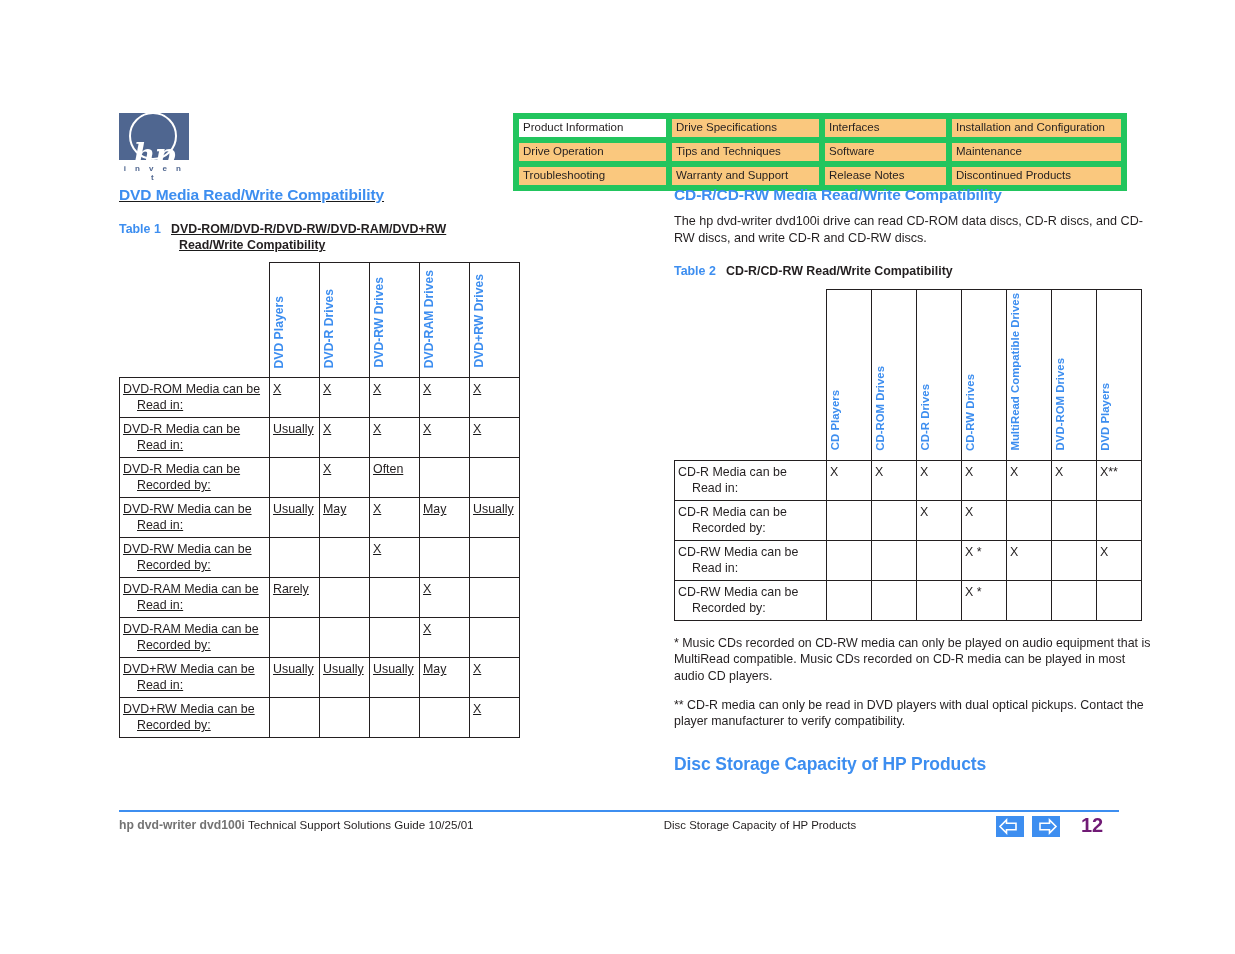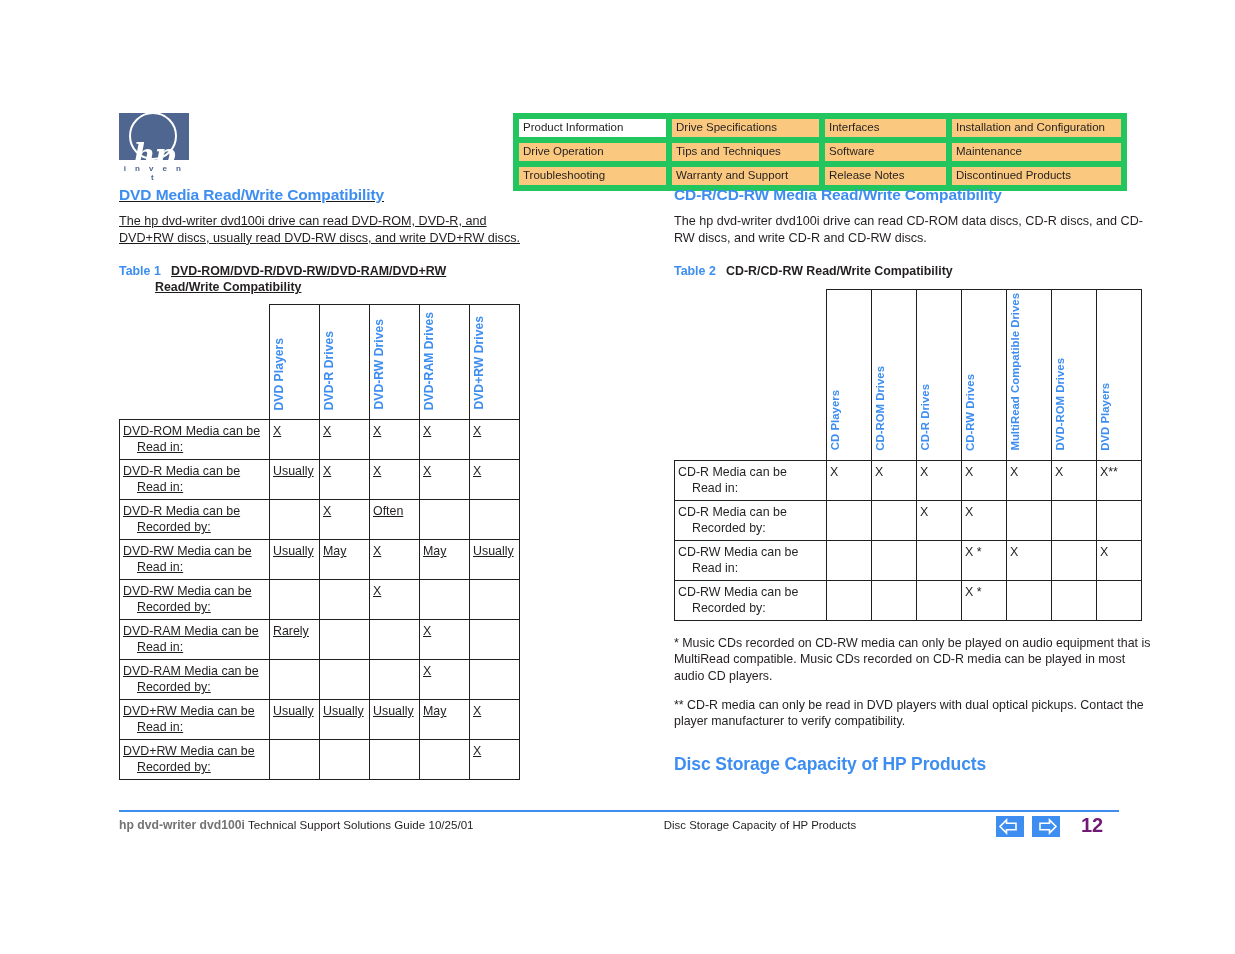--- a/index.html
+++ b/index.html
@@ -137,21 +137,21 @@
     color: #231f20;
     line-height: 16px;
   }
   .table-caption .tnum {
     color: #3d8ef0;
     display: inline-block;
     width: 52px;
   }
   .table-caption .cont {
     display: block;
-    margin-left: 36px;
+    margin-left: 60px;
   }
 
   
   table.compat {
     border-collapse: collapse;
     table-layout: fixed;
     font-size: 12.4px;
     color: #231f20;
   }
   table.compat td {
@@ -321,21 +321,20 @@
           <td>Troubleshooting</td>
           <td>Warranty and Support</td>
           <td>Release Notes</td>
           <td>Discontinued Products</td>
         </tr>
       </tbody>
   </table>
 
   <div class="col-left">
     <h2 class="section-head">DVD Media Read/Write Compatibility</h2>
-    <p class="body-text">The hp dvd-writer dvd100i drive can read DVD-ROM, DVD-R, and DVD+RW discs, usually read DVD-RW discs, and write DVD+RW discs.</p>
 
     <div class="table-caption">
       <span class="tnum">Table 1</span><span>DVD-ROM/DVD-R/DVD-RW/DVD-RAM/DVD+RW</span>
       <span class="cont">Read/Write Compatibility</span>
     </div>
 
     <table class="compat" id="table1">
       <colgroup>
         <col class="c-label">
           <col class="c-d">

